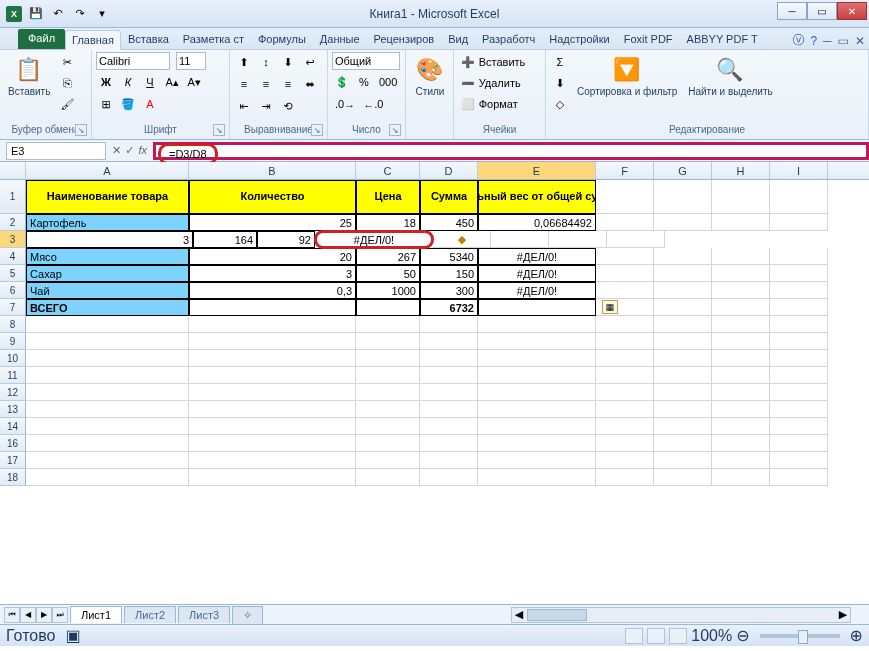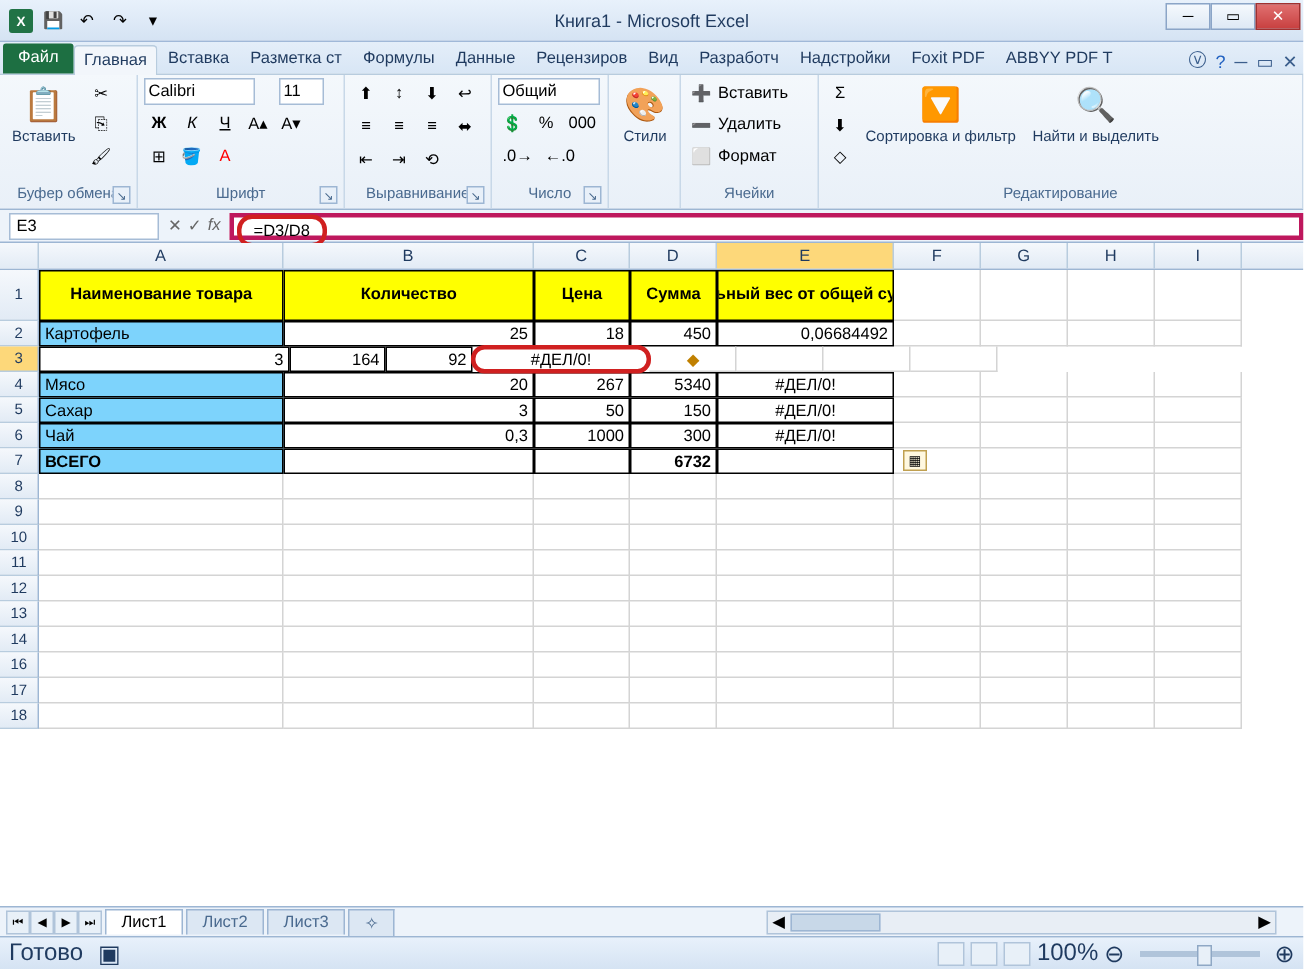--- a/index.html
+++ b/index.html
@@ -9,21 +9,21 @@
 .titlebar { height: 28px; background: linear-gradient(#e8f1fb, #d5e3f3); display: flex; align-items: center; border-bottom: 1px solid #a0b8d8; position: relative; }
 .qat { display: flex; align-items: center; gap: 2px; padding-left: 4px; }
 .qat-btn { width: 20px; height: 20px; display: flex; align-items: center; justify-content: center; cursor: pointer; border-radius: 2px; }
 .excel-icon { width: 16px; height: 16px; background: #217346; color: #fff; font-size: 9px; font-weight: bold; display: flex; align-items: center; justify-content: center; border-radius: 2px; }
 .title-text { position: absolute; left: 50%; transform: translateX(-50%); font-size: 12px; color: #1f3a5f; }
 .win-controls { position: absolute; right: 2px; top: 2px; display: flex; gap: 0; }
 .win-btn { width: 30px; height: 18px; border: 1px solid #8ba5c7; background: linear-gradient(#f5f9fd,#dee9f5); display: flex; align-items: center; justify-content: center; font-size: 10px; cursor: pointer; }
 .win-btn.close { background: linear-gradient(#e07070,#c84040); color: #fff; border-color: #a03030; }
 
 
-.ribbon-tabs { height: 22px; background: linear-gradient(#e4eef9,#d8e6f5); display: flex; align-items: flex-end; border-bottom: 1px solid #b8ccde; padding-left: 2px; position: relative; }
+.ribbon-tabs { height: 22px; background: linear-gradient(#e4eef9,#d8e6f5); display: flex; align-items: flex-end; border-bottom: 1px solid #b8ccde; padding-left: 18px; position: relative; }
 .file-tab { background: #1d6f42; color: #fff; padding: 3px 10px; font-size: 11px; height: 20px; cursor: pointer; border-radius: 2px 2px 0 0; }
 .tab { padding: 3px 6px; font-size: 11px; color: #1f3a5f; cursor: pointer; height: 20px; border: 1px solid transparent; border-bottom: none; }
 .tab.active { background: #f2f6fb; border-color: #b8ccde; border-radius: 3px 3px 0 0; position: relative; top: 1px; }
 .tab-right { position: absolute; right: 4px; display: flex; gap: 6px; align-items: center; }
 .tab-right span { cursor: pointer; color: #3b5e8c; font-size: 12px; }
 
 
 .ribbon { height: 90px; background: linear-gradient(#f4f8fc,#e9f0f8); border-bottom: 1px solid #9db6d3; display: flex; }
 .group { border-right: 1px solid #c8d8e8; display: flex; flex-direction: column; padding: 2px 4px; position: relative; }
 .group-content { flex: 1; display: flex; align-items: flex-start; gap: 3px; }
@@ -142,21 +142,21 @@
         <div class="mini-btn">✂</div>
         <div class="mini-btn">⎘</div>
         <div class="mini-btn">🖌</div>
       </div>
     </div>
     <div class="group-label"><span>Буфер обмена</span><span class="launcher">↘</span></div>
   </div>
 
   <div class="group" style="width:138px">
     <div class="group-content" style="flex-direction:column;gap:2px">
-      <div style="display:flex;gap:16px">
+      <div style="display:flex;gap:6px">
         <input class="combo" style="width: 74px;" value="Calibri">
         <input class="combo" style="width: 30px;" value="11">
       </div>
       <div style="display:flex;gap:2px">
         <div class="mini-btn" style="font-weight:bold">Ж</div>
         <div class="mini-btn" style="font-style:italic">К</div>
         <div class="mini-btn" style="text-decoration:underline">Ч</div>
         <div class="mini-btn">A▴</div>
         <div class="mini-btn">A▾</div>
       </div>

